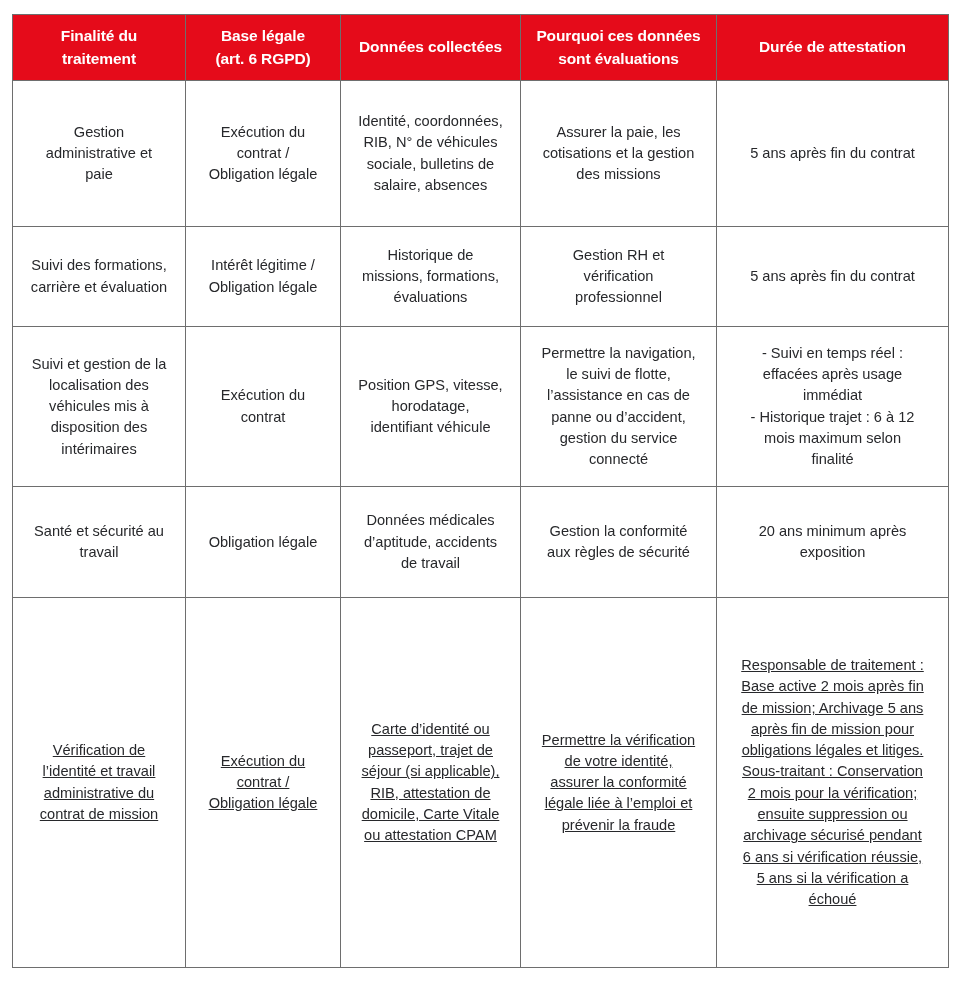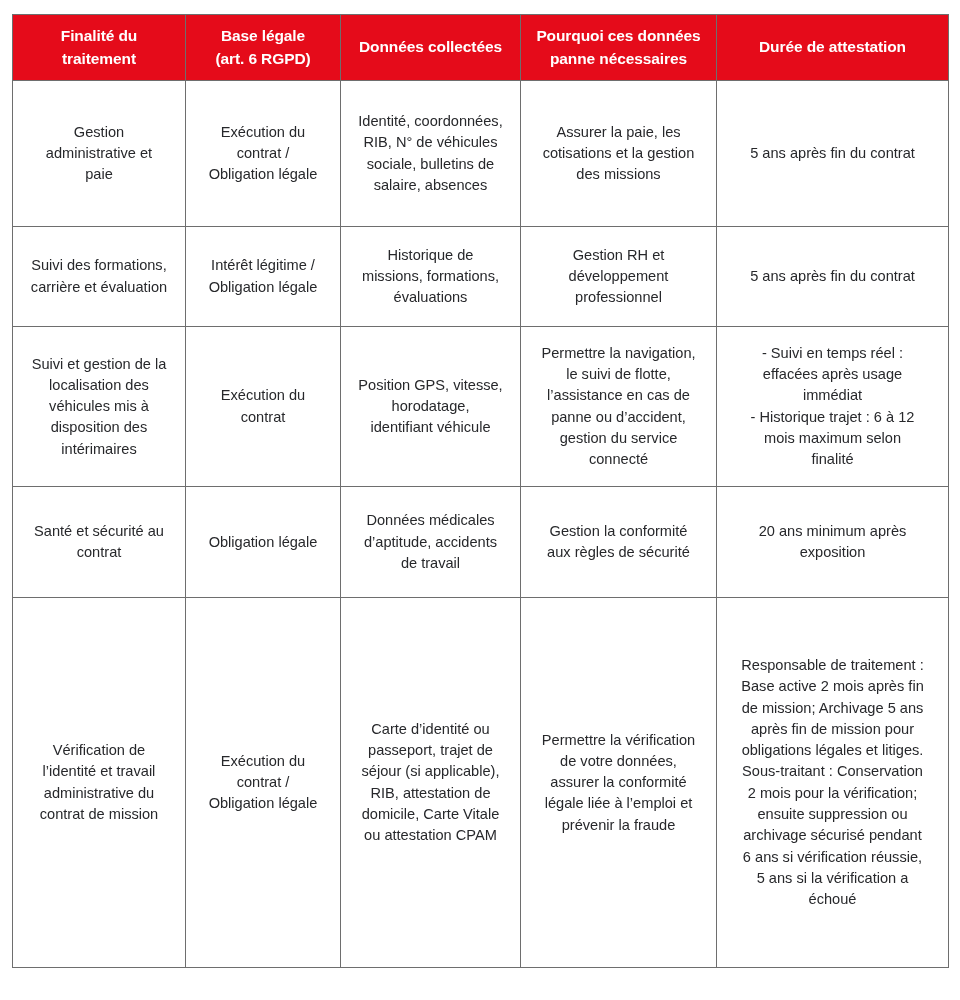--- a/index.html
+++ b/index.html
@@ -60,21 +60,21 @@
   col.c1 { width: 155px; }
   col.c2 { width: 180px; }
   col.c3 { width: 196px; }
   col.c4 { width: 232px; }
 
   
   tr.r0 td { height: 146px; }
   tr.r1 td { height: 100px; }
   tr.r2 td { height: 160px; }
   tr.r3 td { height: 111px; }
-  tr.r4 td { height: 370px; }
+  tr.r4 td { height: 370px; text-decoration: underline; }
 
   .cell-text {
     display: block;
     white-space: pre-line;
   }
   thead .cell-text { white-space: pre-line; }
 </style>
 </head>
 <body>
 
@@ -96,21 +96,21 @@
         </th>
         <th>
           <span class="cell-text">Base légale
 (art. 6 RGPD)</span>
         </th>
         <th>
           <span class="cell-text">Données collectées</span>
         </th>
         <th>
           <span class="cell-text">Pourquoi ces données
-panne nécessaires</span>
+sont évaluations</span>
         </th>
         <th>
           <span class="cell-text">Durée de attestation</span>
         </th>
       </tr>
     </thead>
     <tbody>
       <tr class="r0">
         <td>
             <span class="cell-text">Gestion
@@ -146,21 +146,21 @@
             <span class="cell-text">Intérêt légitime /
 Obligation légale</span>
           </td>
         <td>
             <span class="cell-text">Historique de
 missions, formations,
 évaluations</span>
           </td>
         <td>
             <span class="cell-text">Gestion RH et
-développement
+vérification
 professionnel</span>
           </td>
         <td>
             <span class="cell-text">5 ans après fin du contrat</span>
           </td>
       </tr>
       <tr class="r2">
         <td>
             <span class="cell-text">Suivi et gestion de la
 localisation des
@@ -190,21 +190,21 @@
 effacées après usage
 immédiat
 - Historique trajet : 6 à 12
 mois maximum selon
 finalité</span>
           </td>
       </tr>
       <tr class="r3">
         <td>
             <span class="cell-text">Santé et sécurité au
-contrat</span>
+travail</span>
           </td>
         <td>
             <span class="cell-text">Obligation légale</span>
           </td>
         <td>
             <span class="cell-text">Données médicales
 d’aptitude, accidents
 de travail</span>
           </td>
         <td>
@@ -231,21 +231,21 @@
         <td>
             <span class="cell-text">Carte d’identité ou
 passeport, trajet de
 séjour (si applicable),
 RIB, attestation de
 domicile, Carte Vitale
 ou attestation CPAM</span>
           </td>
         <td>
             <span class="cell-text">Permettre la vérification
-de votre données,
+de votre identité,
 assurer la conformité
 légale liée à l’emploi et
 prévenir la fraude</span>
           </td>
         <td>
             <span class="cell-text">Responsable de traitement :
 Base active 2 mois après fin
 de mission; Archivage 5 ans
 après fin de mission pour
 obligations légales et litiges.

